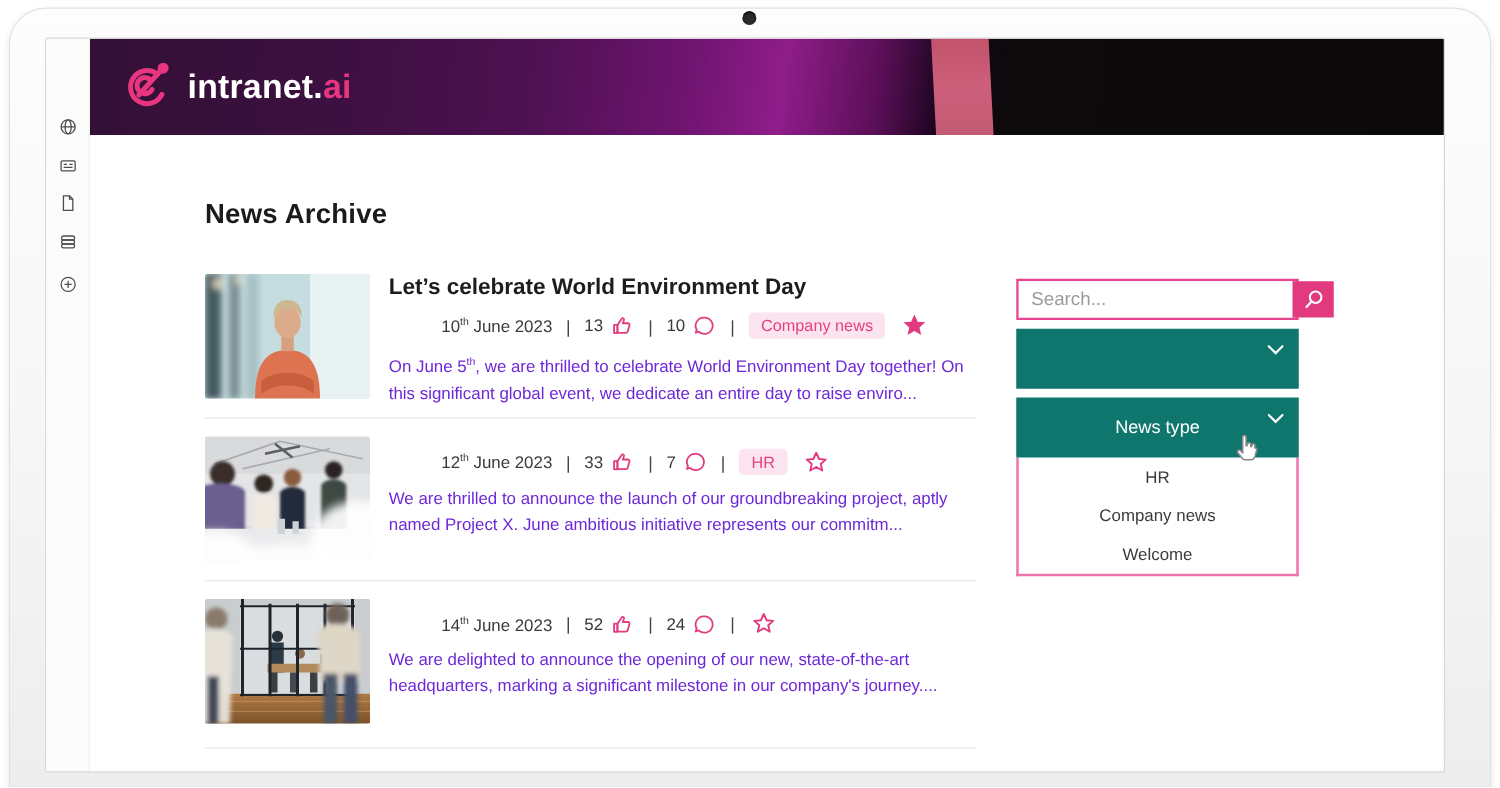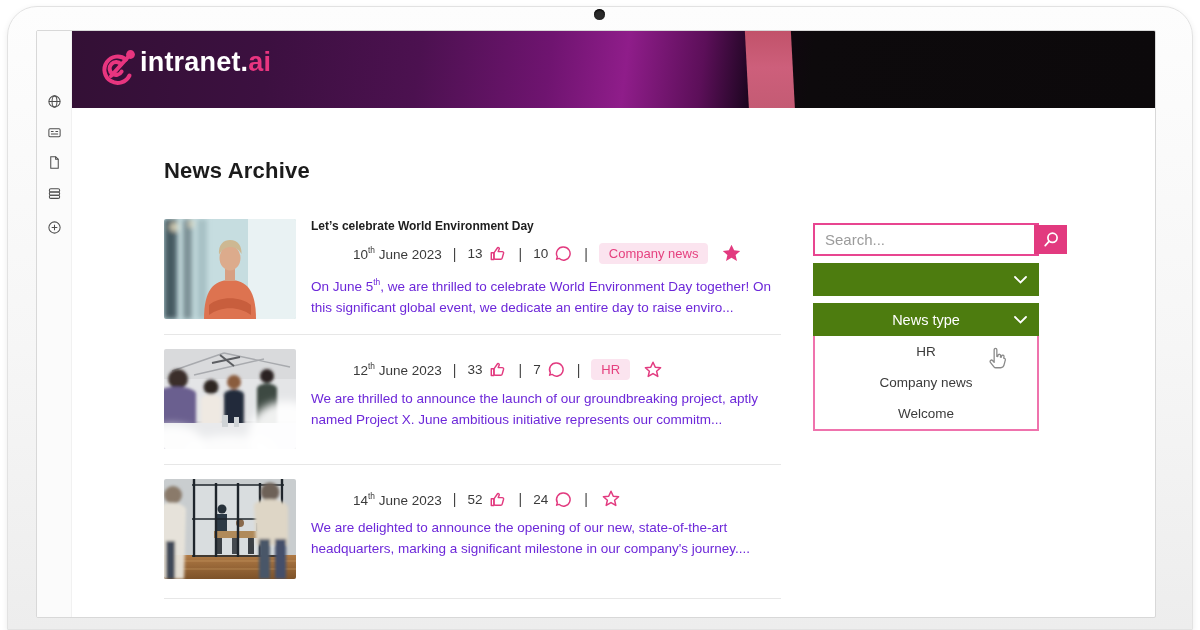--- a/index.html
+++ b/index.html
@@ -25,53 +25,53 @@
 
   
   .topbar { position:absolute; left:35px; top:0; width:1085px; height:77px; overflow:hidden;
             background:linear-gradient(97deg,
               #331035 0%, #3c1040 18%, #4c1150 32%, #6f1470 44%,
               #8f1d8a 51%, #5c0f59 58%, #2c082e 61.5%, #1d0520 62.5%,
               #140413 63%, #0d0a0c 68%, #0c090b 100%); }
   .rose-stripe { position:absolute; left:675px; top:-4px; width:46px; height:90px;
                  transform:skewX(3deg);
                  background:linear-gradient(180deg,#c05168 0%,#cd5f7b 45%,#c25a72 100%); }
-  .logo { position:absolute; left:24px; top:16px; display:flex; 
+  .logo { position:absolute; left:24px; top:16px; display:flex; align-items:center; gap:10px;
           cursor:pointer; }
   .logo-text { font-size:27px; font-weight:700; color:#ffffff; letter-spacing:.2px; }
   .logo-text .ai { color:#e8357f; }
 
   
   .page-title { position:absolute; left:127px; top:127px; font-size:22px; font-weight:700;
                 color:#1b1b1b; letter-spacing:.2px; }
 
   .news-item { position:absolute; left:127px; width:660px; height:100px; }
   .thumb { position:absolute; left:0; top:0; width:132px; height:100px; overflow:hidden;
            border-radius:2px; cursor:pointer; }
   .news-body { position:absolute; left:147px; top:0; width:505px; }
-  .news-title { font-size:12px; font-weight:700; color:#1d1d1d; cursor:pointer; }
+  .news-title { font-size:18px; font-weight:700; color:#1d1d1d; cursor:pointer; }
   .meta { display:flex; align-items:center; gap:11px; margin-top:10px; font-size:13.5px; color:#3a3a3a;margin-left:42px; }
   .meta .sep { color:#444; font-size:14px; }
   .meta .cnt { display:flex; align-items:center; gap:6px; }
   sup { font-size:.62em; vertical-align:super; }
   .tag { background:#fbe4ef; color:#e5417f; font-size:13px; padding:3px 10px; border-radius:4px;
          white-space:nowrap; }
   .star { display:flex; align-items:center; cursor:pointer; margin-left:2px; }
   .excerpt { margin-top:8px; font-size:13.5px; line-height:21px; color:#6d28d9; width:482px; }
   .divider { position:absolute; left:127px; width:617px; height:1px; background:#e7e7e7; }
 
   
   .panel { position:absolute; left:776px; top:192px; width:226px; }
   .searchbox { display:flex; width:226px; height:33px; border:2px solid #e84590; background:#fff; }
   .searchbox input { flex:1; border:none; outline:none; font-size:15px; color:#444; padding:0 10px;
                      font-family:"Liberation Sans", sans-serif; }
   .searchbox input::placeholder { color:#9b9b9b; }
   .search-btn { width:33px; background:#e23a7f; display:flex; align-items:center; justify-content:center;
                 cursor:pointer; flex:0 0 33px; }
-  .pink-btn { position:relative; width:226px; height:33px; background:#4d7c0f; color:#fff;
+  .pink-btn { position:relative; width:226px; height:48px; background:#0f766e; color:#fff;
               display:flex; align-items:center; justify-content:center; font-size:14.5px;
               cursor:pointer; margin-top:7px; }
   .pink-btn .chev { position:absolute; right:12px; top:13px; }
   .dropdown { width:226px; background:#fff; border:2px solid #ef73ad; border-top:none; }
   .dropdown .opt { height:31px; display:flex; align-items:center; justify-content:center;
                    font-size:13.5px; color:#3b3b3b; cursor:pointer; }
 
   .cursor-hand { position:absolute; left:949px; top:312px; z-index:9; pointer-events:none; }
 </style>
 </head>

